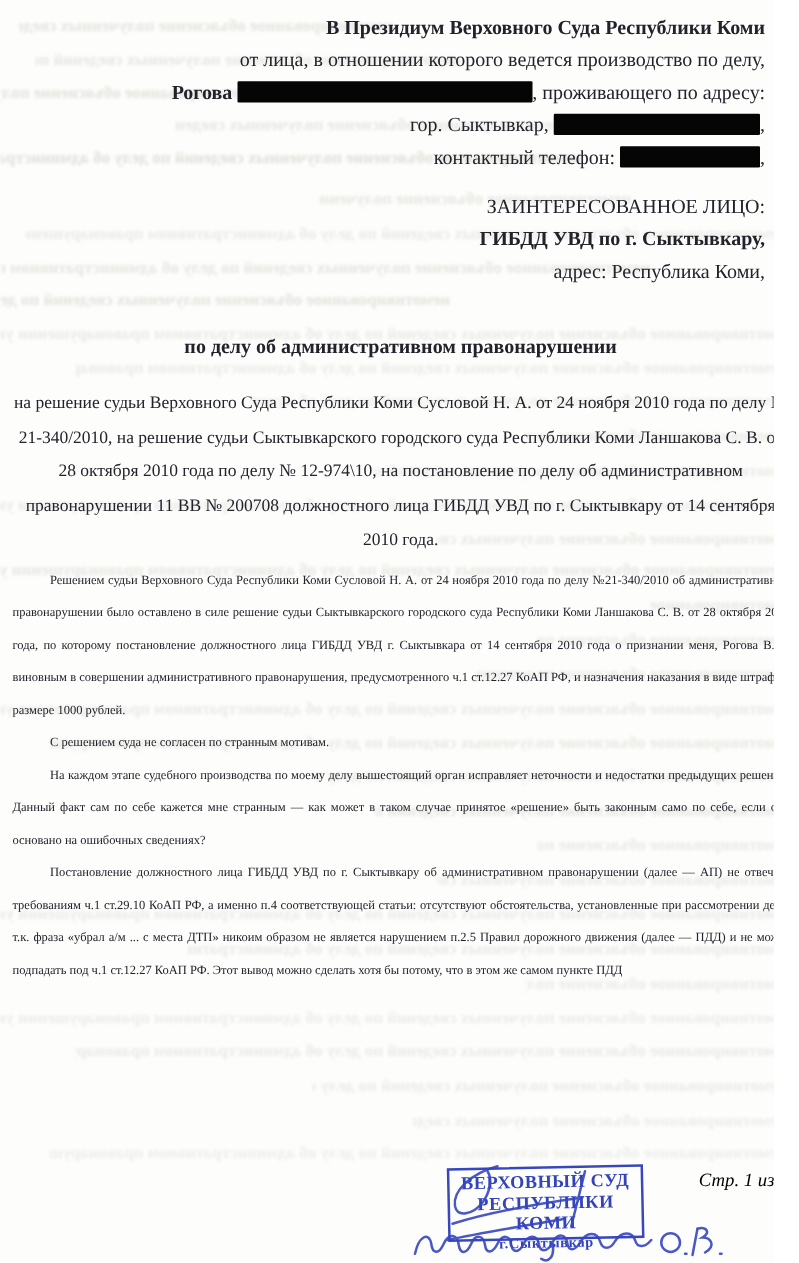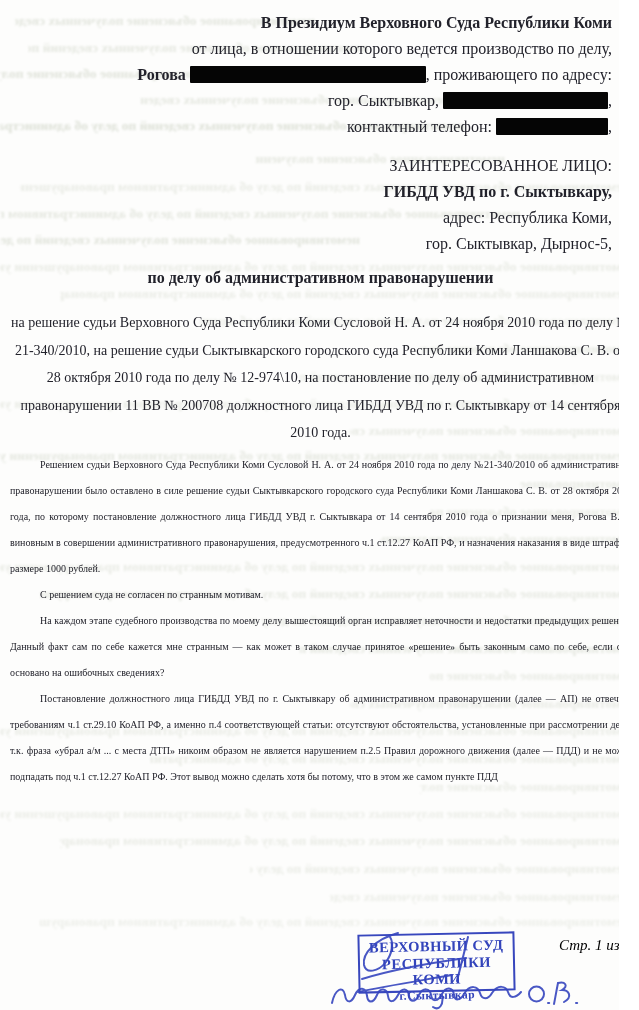--- a/index.html
+++ b/index.html
@@ -105,21 +105,20 @@
 
   <div class="header">
     <div class="hline b">В Президиум Верховного Суда Республики Коми</div>
     <div class="hline">от лица, в отношении которого ведется производство по делу,</div>
     <div class="hline"><span class="b">Рогова</span>&nbsp;<span class="redact r-name"></span><span>, проживающего по адресу:</span></div>
     <div class="hline"><span>гор. Сыктывкар,</span>&nbsp;<span class="redact r-addr"></span><span>,</span></div>
     <div class="hline"><span>контактный телефон:</span>&nbsp;<span class="redact r-phone"></span><span>,</span></div>
     <div class="hline gap-top">ЗАИНТЕРЕСОВАННОЕ ЛИЦО:</div>
     <div class="hline b">ГИБДД УВД по г. Сыктывкару,</div>
     <div class="hline">адрес: Республика Коми,</div>
-    <div class="hline">гор. Сыктывкар, Дырнос-5,</div>
   </div>
 
   <div class="title-block">
     <div class="doc-subtitle">по делу об административном правонарушении</div>
     <div class="intro">на решение судьи Верховного Суда Республики Коми Сусловой Н. А. от 24 ноября 2010 года по делу № 21-340/2010, на решение судьи Сыктывкарского городского суда Республики Коми Ланшакова С. В. от 28 октября 2010 года по делу № 12-974\10, на постановление по делу об административном правонарушении 11 ВВ № 200708 должностного лица ГИБДД УВД по г. Сыктывкару от 14 сентября 2010 года.</div>
   </div>
 
   <div class="body-text">
     <p>Решением судьи Верховного Суда Республики Коми Сусловой Н. А. от 24 ноября 2010 года по делу №21-340/2010 об административном правонарушении было оставлено в силе решение судьи Сыктывкарского городского суда Республики Коми Ланшакова С. В. от 28 октября 2010 года, по которому постановление должностного лица ГИБДД УВД г. Сыктывкара от 14 сентября 2010 года о признании меня, Рогова В.А., виновным в совершении административного правонарушения, предусмотренного ч.1 ст.12.27 КоАП РФ, и назначения наказания в виде штрафа в размере 1000 рублей.</p>
     <p>С решением суда не согласен по странным мотивам.</p>

